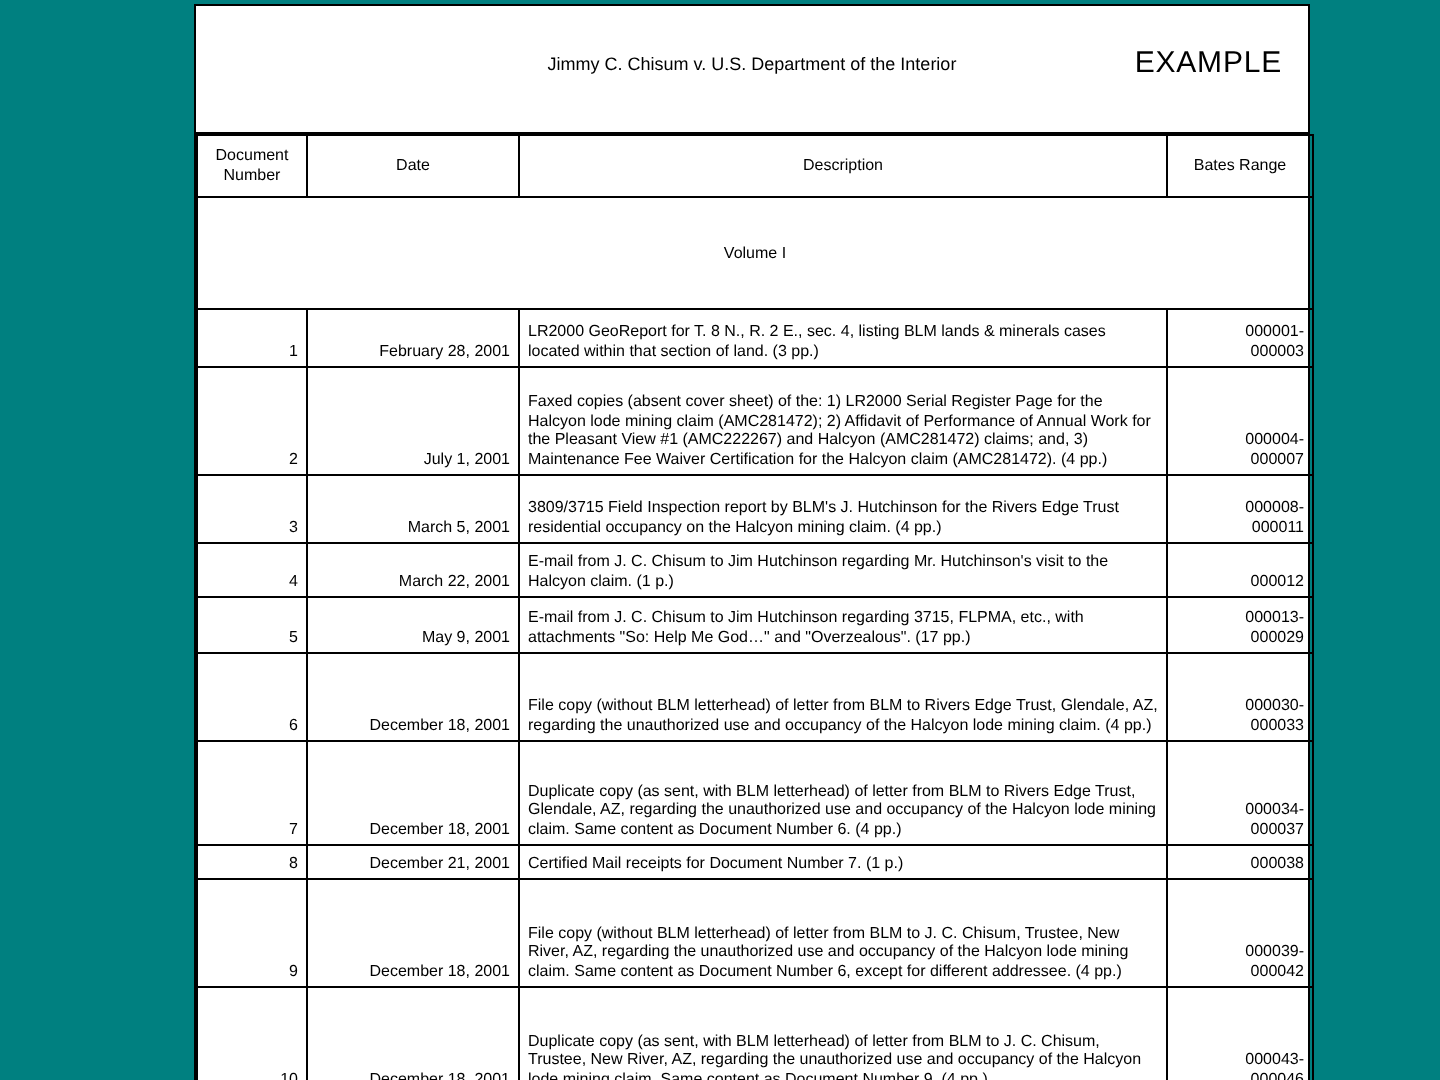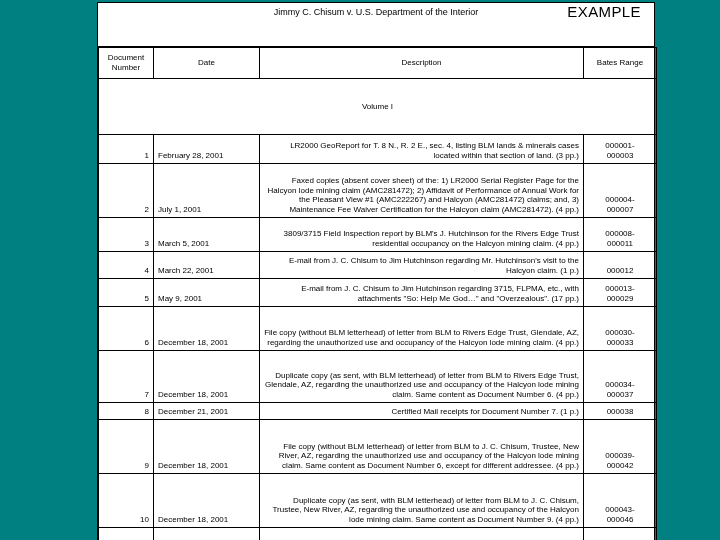--- a/index.html
+++ b/index.html
@@ -29,20 +29,21 @@
   }
   .title-block {
     position: relative;
     height: 40px;
     border-bottom: 1px solid #000000;
     text-align: center;
     font-size: 9px;
     line-height: 12px;
     padding-top: 3px;
     box-sizing: content-box;
+    margin-top: 20px;
   }
   .title-underlined { text-decoration: underline; }
   .example {
     position: absolute;
     top: 3px;
     right: 13px;
     font-size: 15px;
     letter-spacing: 0.4px;
   }
   table.record-table {
@@ -58,23 +59,23 @@
     padding: 2px 4px 3px 4px;
     overflow: hidden;
   }
   table.record-table th {
     font-weight: normal;
     text-align: center;
     vertical-align: middle;
     height: 25px;
   }
   td.cell-num   { text-align: right;  vertical-align: bottom; padding-right: 11px; }
-  td.cell-date  { text-align: left; vertical-align: bottom; }
-  td.cell-desc  { text-align: right;   vertical-align: bottom; padding-left: 4px; padding-right: 5px; }
-  td.cell-bates { text-align: center;   vertical-align: bottom; padding-left: 7px; margin-top: 27px; }
+  td.cell-date  { text-align: right; vertical-align: bottom; }
+  td.cell-desc  { text-align: left;   vertical-align: bottom; padding-left: 4px; padding-right: 5px; }
+  td.cell-bates { text-align: right;   vertical-align: bottom; padding-left: 7px; margin-top: 27px; }
   tr.volume-row td {
     text-align: center;
     vertical-align: middle;
     height: 17px;
     padding: 19px;
   }
   col.c-num   { width: 55px; }
   col.c-date  { width: 106px; }
   col.c-desc  { width: 324px; }
   col.c-bates { width: 73px; }

